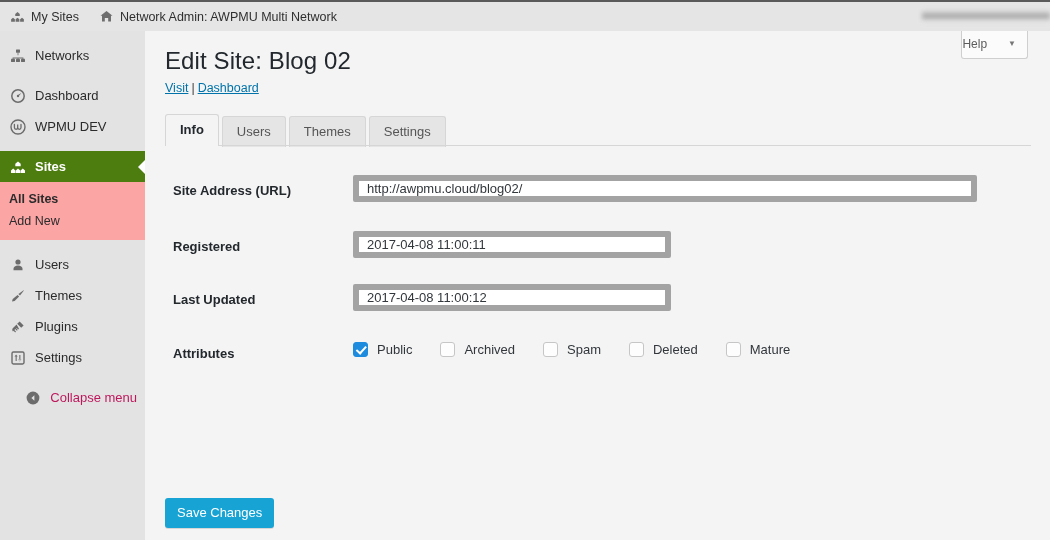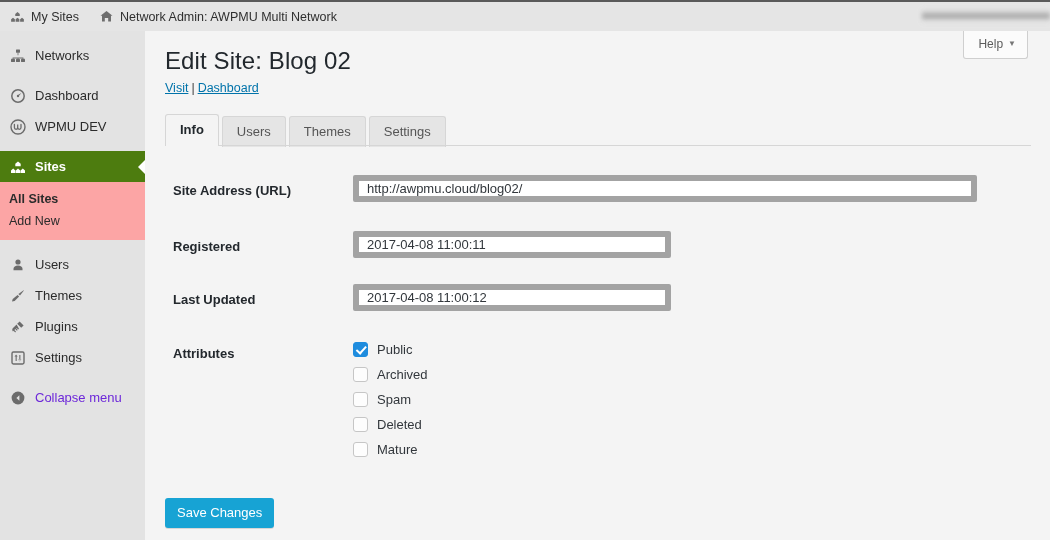--- a/index.html
+++ b/index.html
@@ -43,42 +43,42 @@
   }
   .menu-item .micon { width: 17px; height: 17px; display: flex; align-items: center; justify-content: center; color: #6c6c6c; }
   .menu-item.active { background: #4d7c0f; color: #fff; font-weight: bold; }
   .menu-item.active .micon { color: #fff; }
   .menu-item.active::after {
     content: ""; position: absolute; right: -1px; top: 50%;
     transform: translateY(-50%);
     border-top: 8px solid transparent; border-bottom: 8px solid transparent;
     border-right: 8px solid #ffffff;
   }
-  .menu-item.collapse { color: #6d28d9; }
+  .menu-item.collapse { color: #be185d; justify-content: flex-end; }
   .submenu { background: #fca5a5; padding: 6px 0 8px 0; }
   .submenu-item {
     font-size: 12.5px; color: #2b2b2b; padding: 4px 8px 4px 9px; cursor: pointer;
   }
   .submenu-item.current { font-weight: bold; }
   .menu-gap { height: 9px; }
 
   
   #content {
     position: absolute; left: 145px; top: 31px;
     width: 905px; height: 509px;
     background: #f4f4f4;
   }
   #help-btn {
     position: absolute; right: 22px; top: 0px;
     background: #fbfbfb; border: 1px solid #cfcfcf; border-top: none;
     border-radius: 0 0 3px 3px;
     font-size: 12px; color: #5c5c5c;
-    padding: 6px 11px 7px 14px;
+    padding: 6px 11px 7px 0;
     cursor: pointer;
-    display: flex; align-items: center; gap: 5px;
+    display: flex; align-items: center; gap: 21px;
   }
   .caret-down { font-size: 8px; color: #777; line-height: 1; }
 
   #page-title {
     position: absolute; left: 20px; top: 16px;
     font-size: 24px; font-weight: normal; color: #22282d;
     letter-spacing: .1px;
   }
   #subnav {
     position: absolute; left: 20px; top: 50px;
@@ -125,21 +125,21 @@
     border-radius: 2px;
     padding: 5px 8px;
     height: 27px;
   }
   .w-url { width: 624px; }
   .w-date { width: 318px; }
   .row-gap-1 { height: 29px; }
   .row-gap-2 { height: 26px; }
   .row-gap-3 { height: 27px; }
 
-  .attr-list { display: flex; flex-direction: column; gap: 10px; padding-top: 4px; }
+  .attr-list { display: flex; gap: 28px; padding-top: 4px; }
   .attr-item { display: flex; align-items: center; gap: 9px; font-size: 13px; color: #32373c; cursor: pointer; }
   .cbox {
     width: 15px; height: 15px; border: 1px solid #c6c6c6; border-radius: 3px;
     background: #fdfdfd; display: inline-flex; align-items: center; justify-content: center;
     flex: none;
   }
   .cbox.checked { background: #1e8cde; border-color: #1e8cde; }
   .cbox.checked::after {
     content: "";
     width: 4px; height: 8px;

